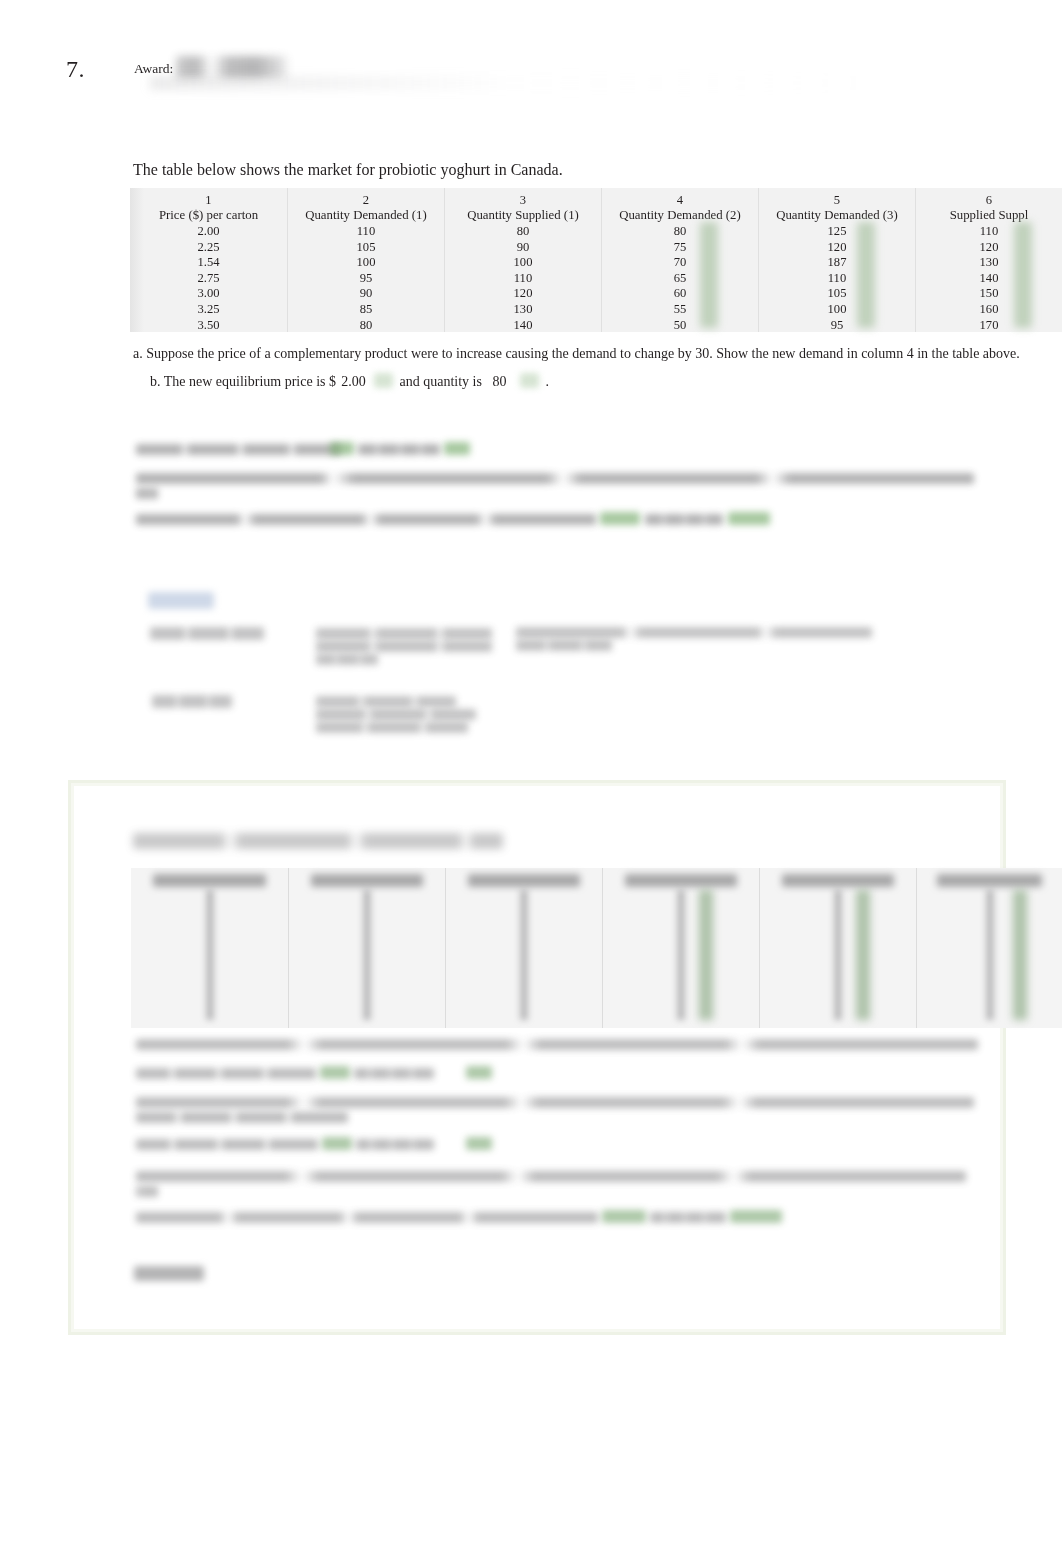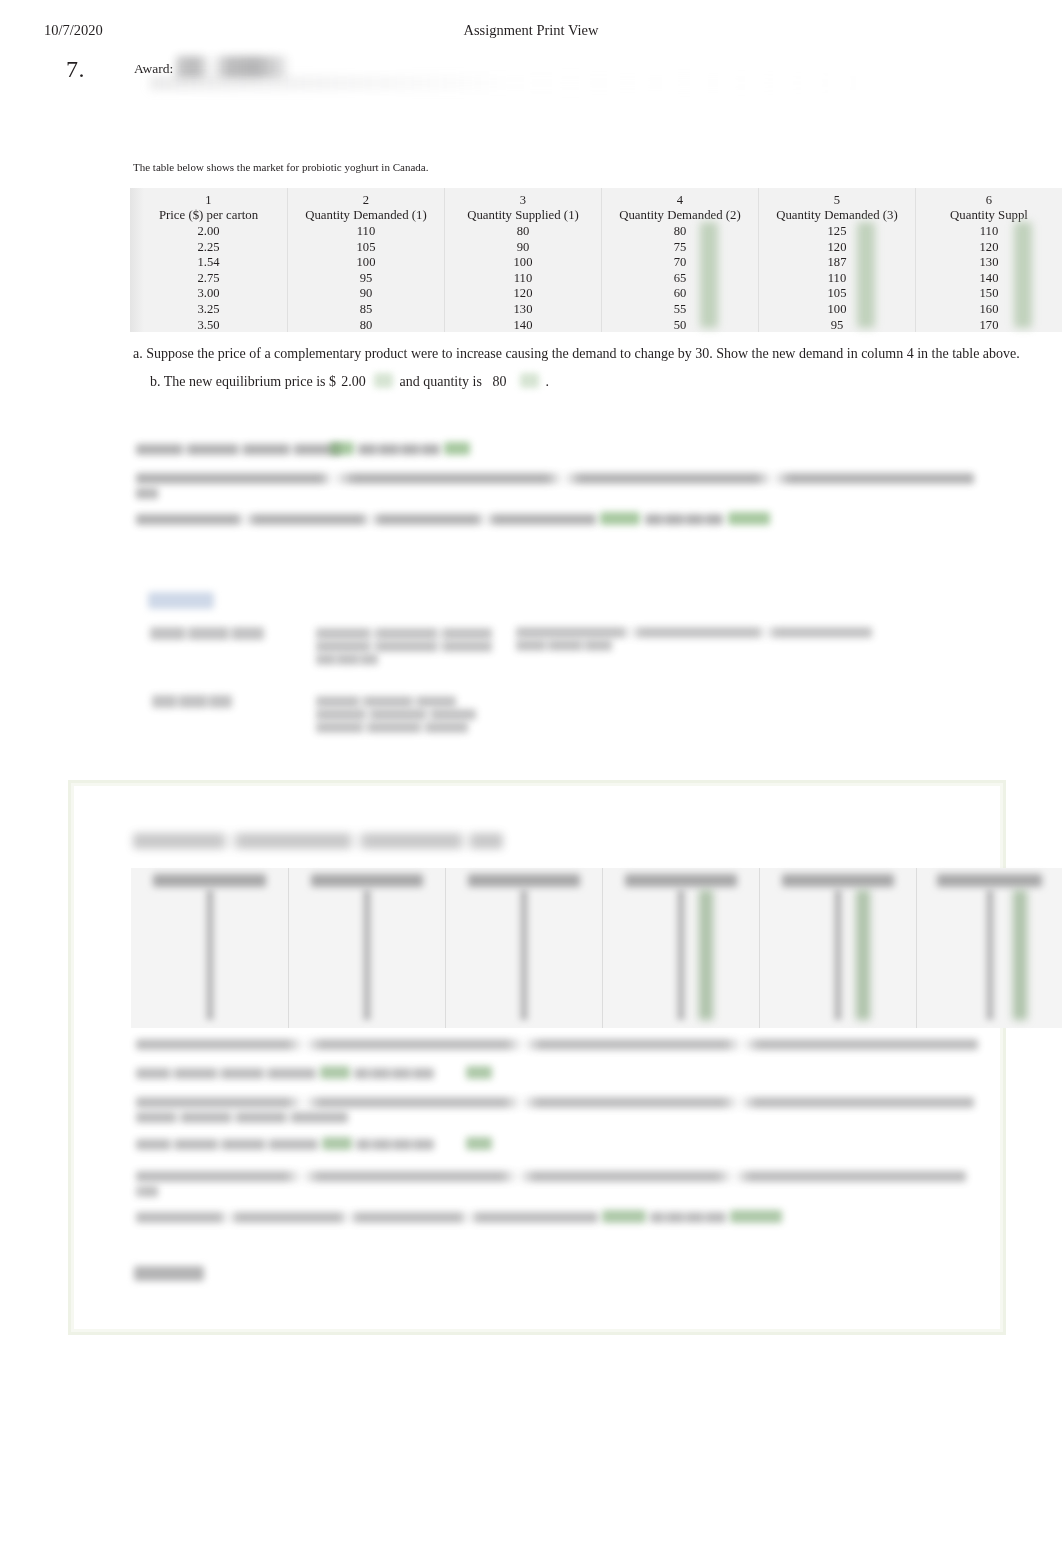--- a/index.html
+++ b/index.html
@@ -84,21 +84,21 @@
     height: 14px;
     background: linear-gradient(90deg, rgba(160,160,162,.22), rgba(240,240,240,.05) 30%, rgba(255,255,255,0) 60%);
     filter: blur(5px);
   }
 
   
   .intro {
     position: absolute;
     left: 133px;
     top: 161px;
-    font-size: 11px;
+    font-size: 16px;
   }
 
   
   .market-table {
     position: absolute;
     left: 130px;
     top: 188px;
     width: 932px;
     height: 144px;
     background: #f2f2f2;
@@ -322,24 +322,20 @@
     background: rgba(105,105,108,.5);
     filter: blur(3.6px);
     border-radius: 2px;
   }
 </style>
 </head>
 <body>
 
 <div class="page">
 
-  <div class="run-head">
-    <span class="date">10/7/2020</span>
-    <span class="title">Assignment Print View</span>
-  </div>
 
   <div class="qnum">7.</div>
   <div class="award-label">Award:</div>
   <div class="award-blur"></div>
   <div class="award-blur2"></div>
 
   <div class="intro">The table below shows the market for probiotic yoghurt in Canada.</div>
 
   <div class="market-table">
     <div class="shade-l"></div>
@@ -411,21 +407,21 @@
         <div>110</div>
         <div>105</div>
         <div>100</div>
         <div>95</div>
       </div>
       <div class="col-strip" style="left:98px"></div>
     </div>
 
     <div class="mt-col" style="left:785px;width:147px">
       <div class="cnum">6</div>
-      <div class="chead">Quantity Suppl</div>
+      <div class="chead">Supplied Suppl</div>
       <div class="cells">
         <div>110</div>
         <div>120</div>
         <div>130</div>
         <div>140</div>
         <div>150</div>
         <div>160</div>
         <div>170</div>
       </div>
       <div class="col-strip" style="left:98px"></div>

